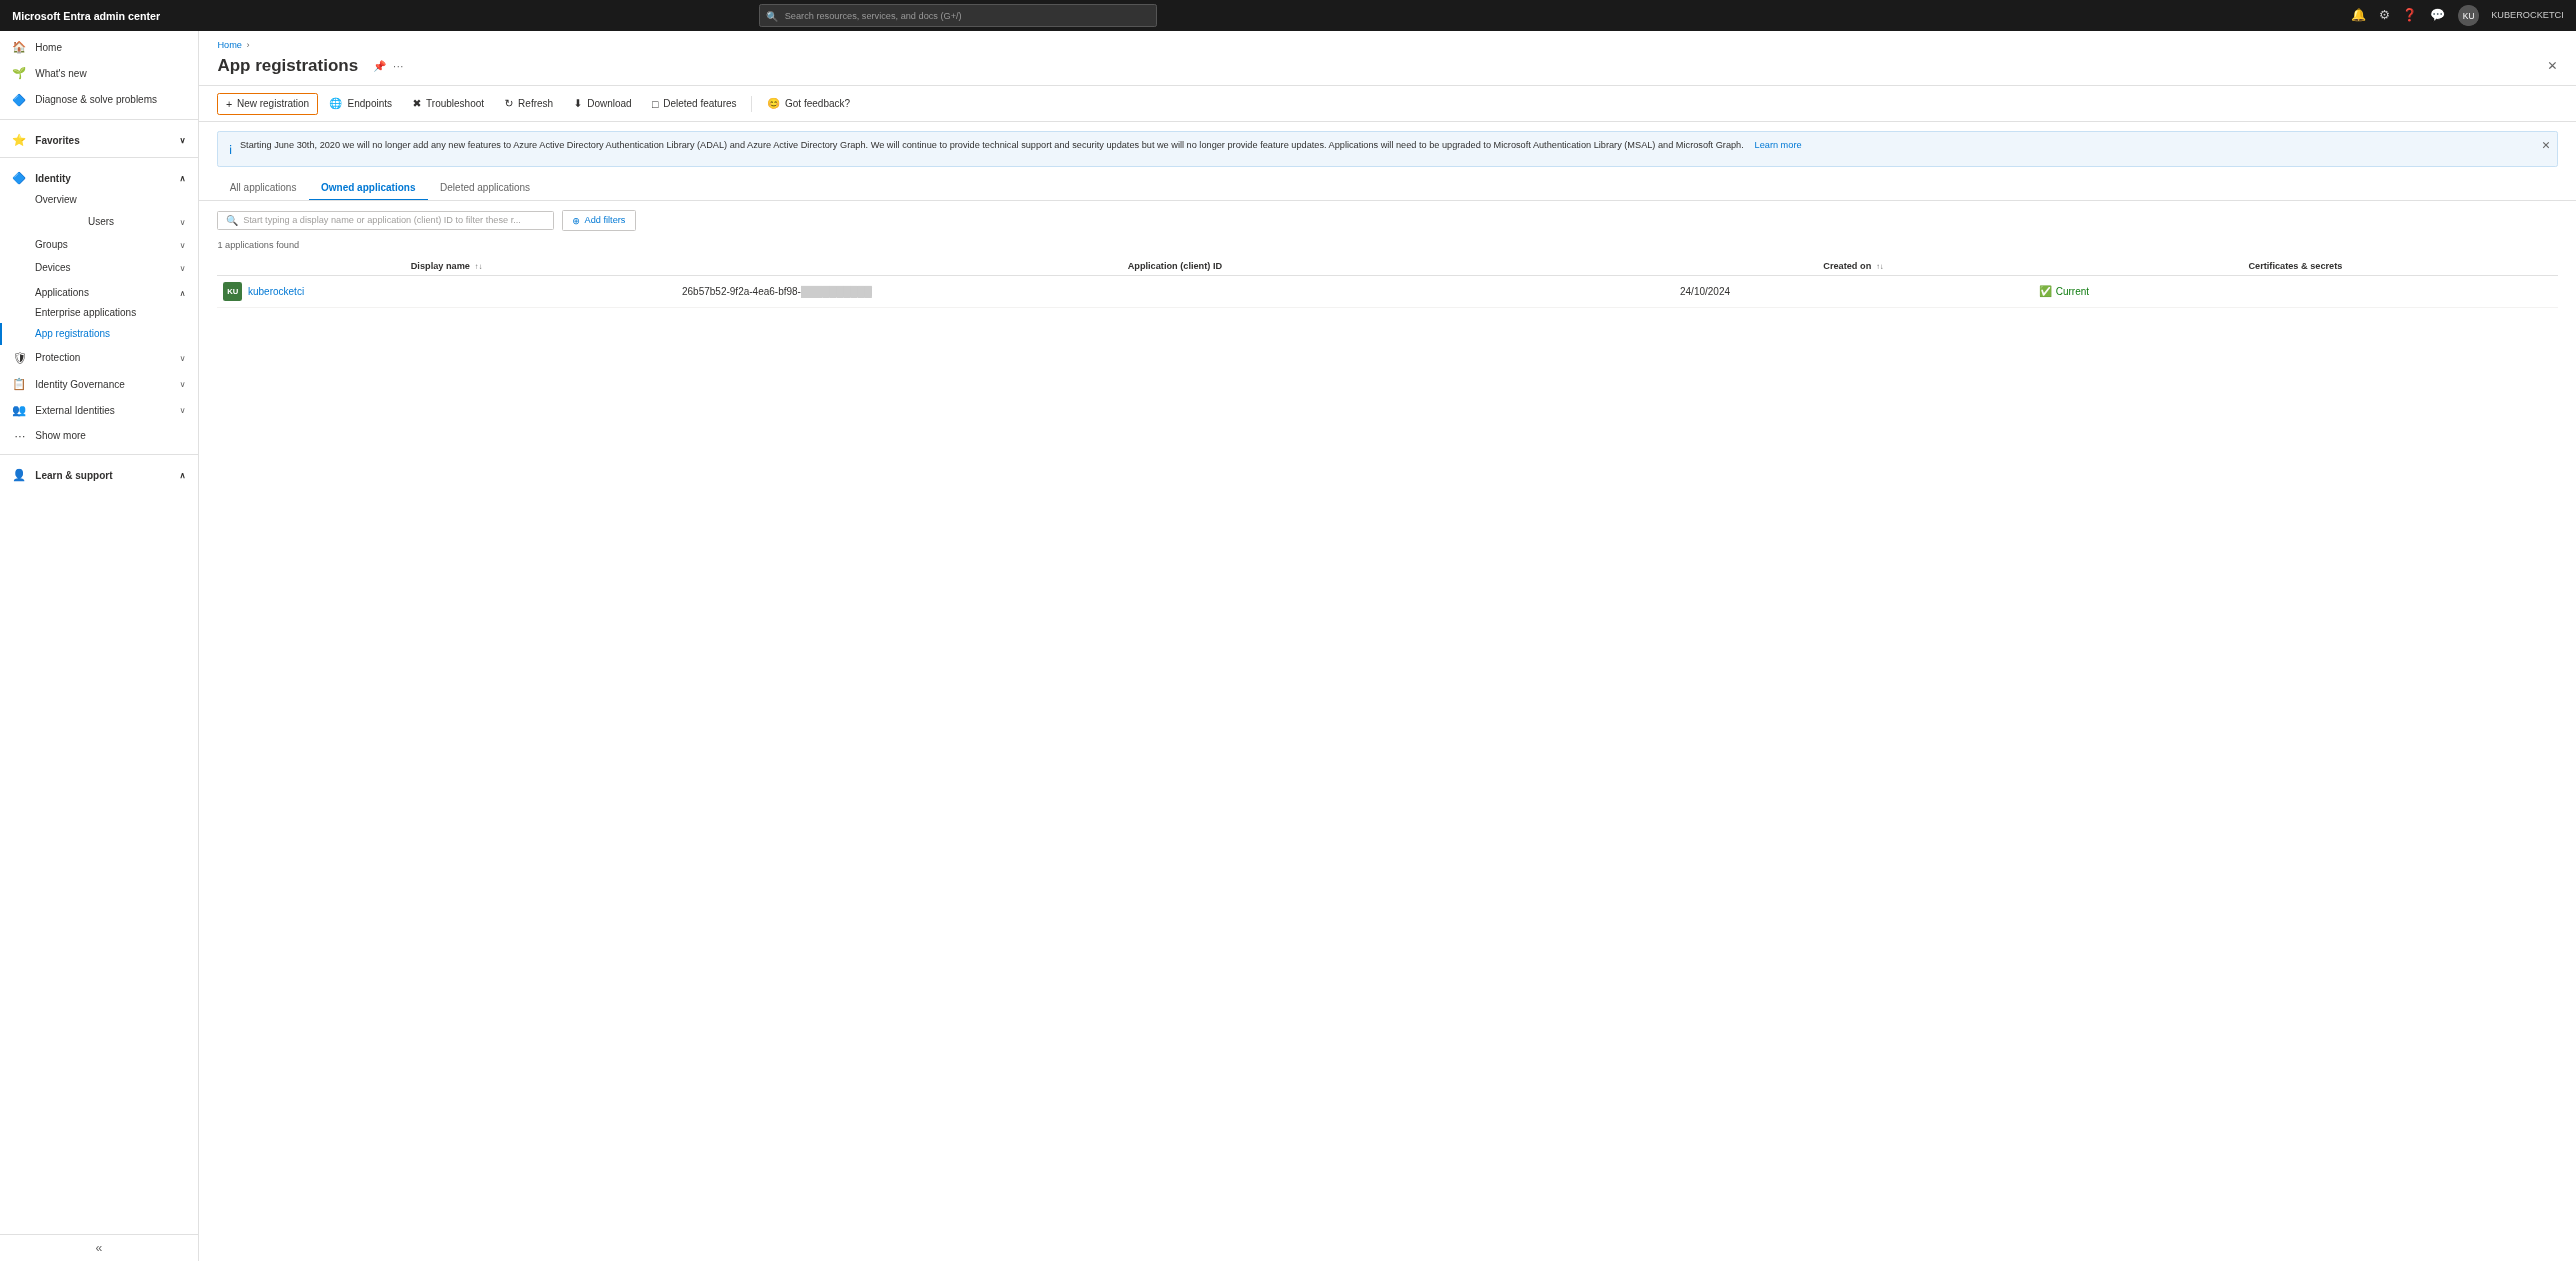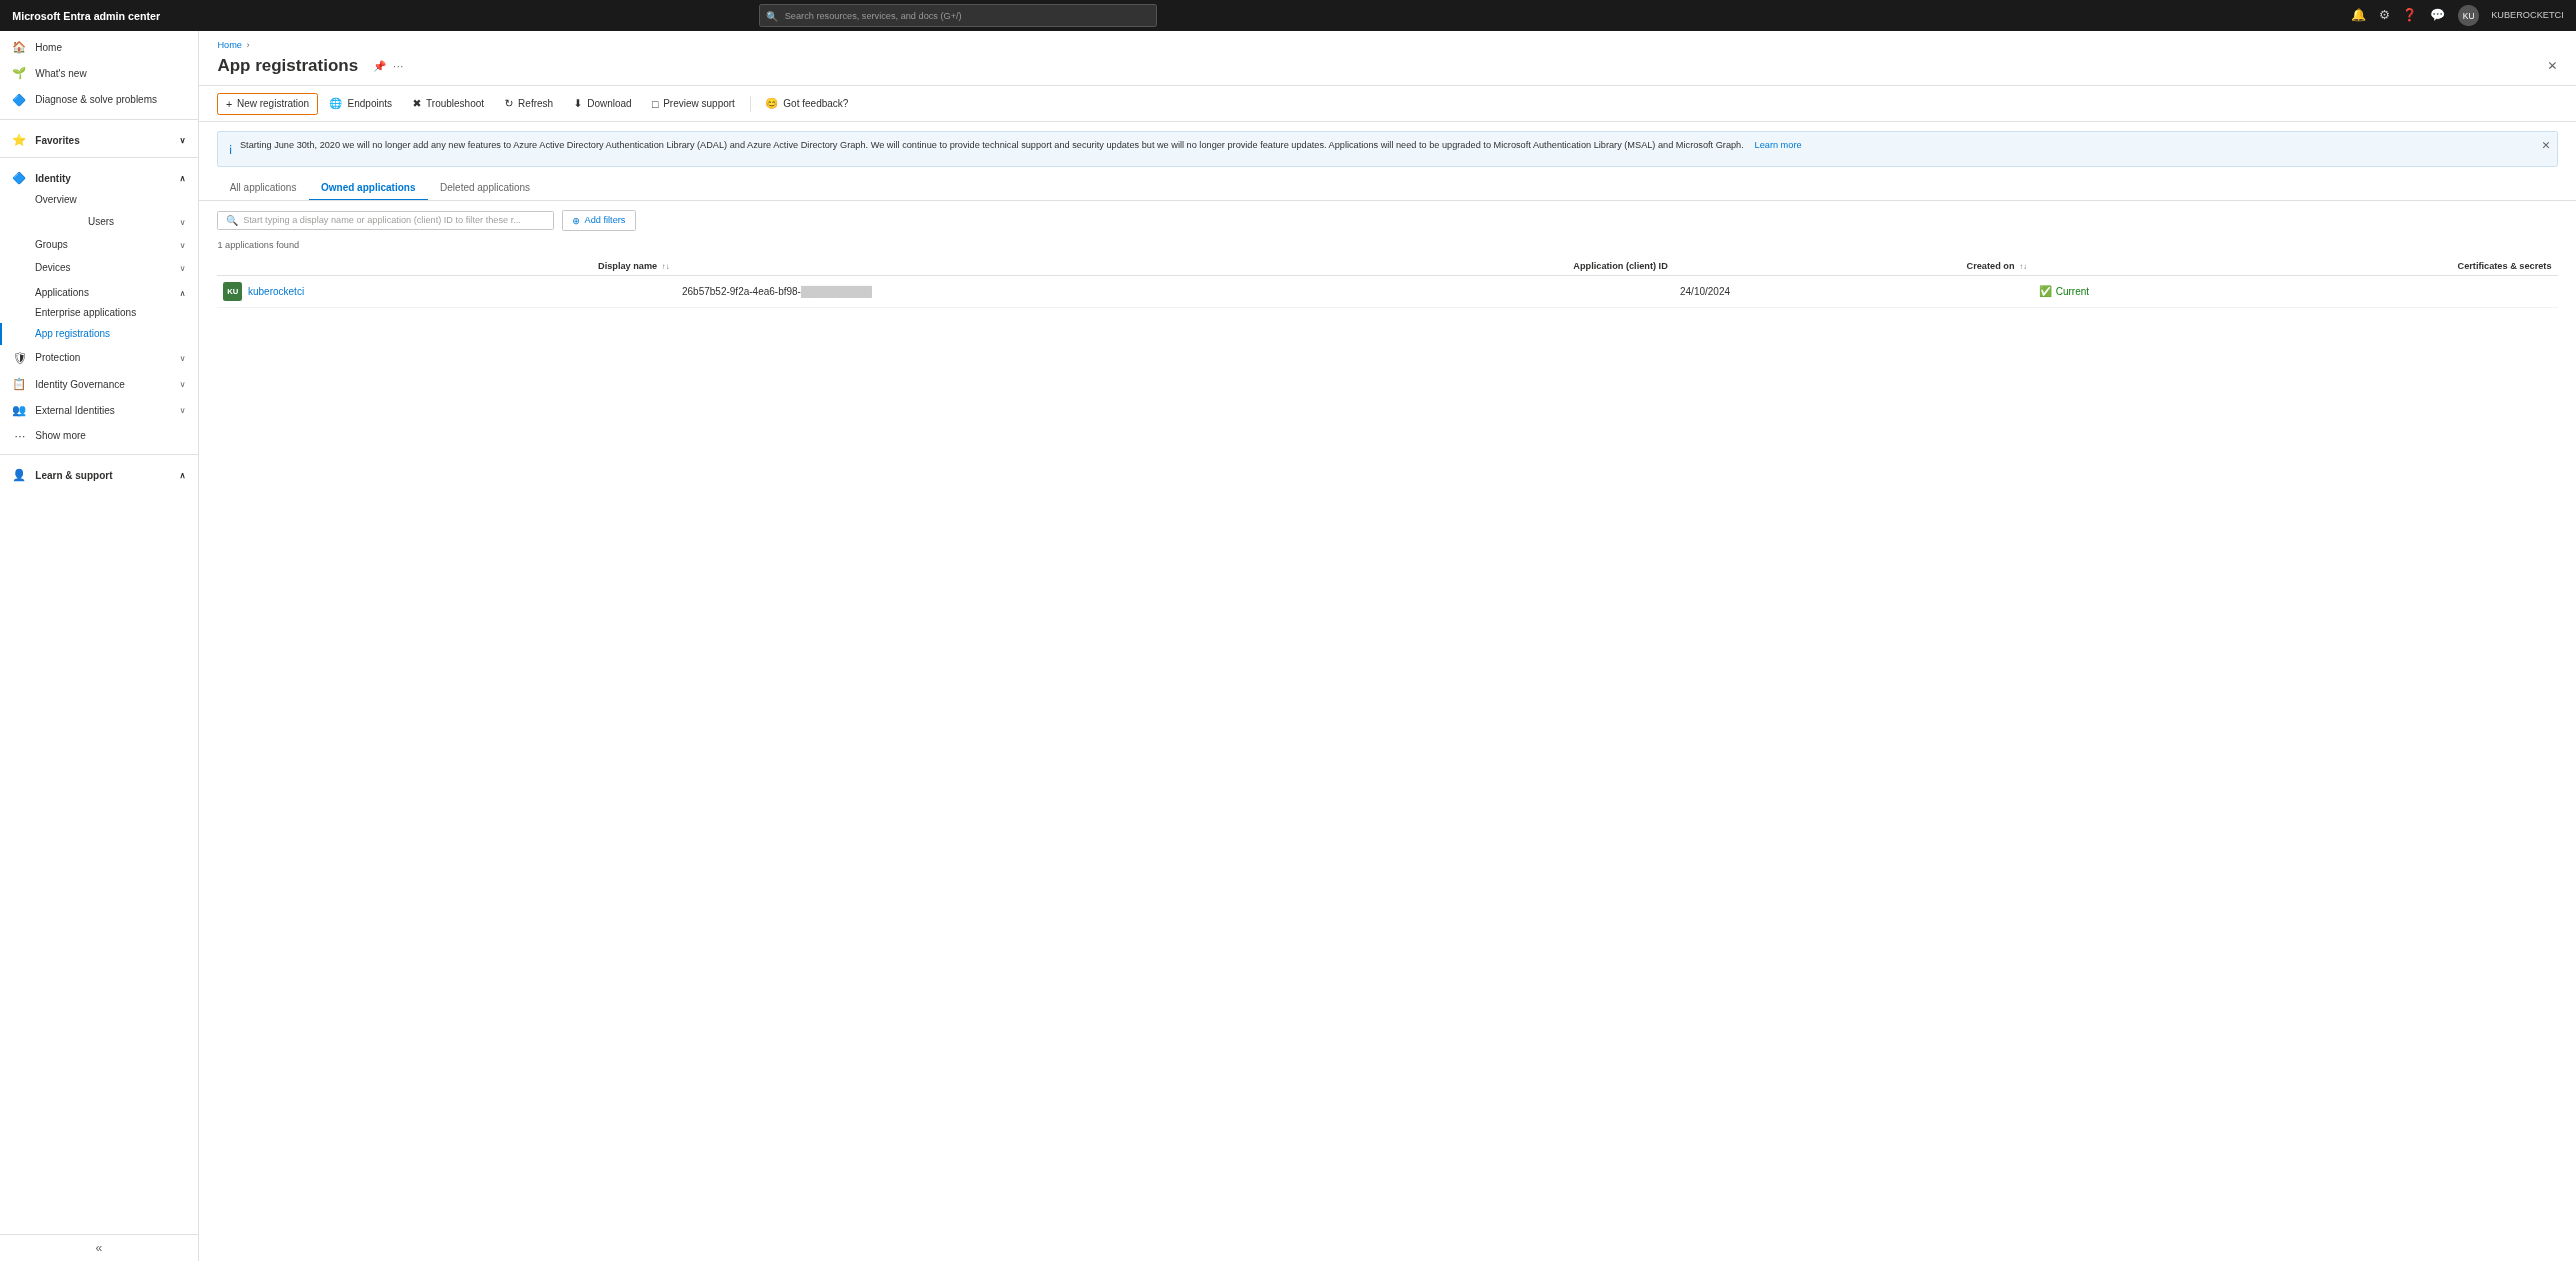--- a/index.html
+++ b/index.html
@@ -71,21 +71,21 @@
     .filter-input { display: flex; align-items: center; border: 0.8px solid #c8c6c4; border-radius: 1.5px; padding: 3.1px 7.7px; gap: 4.6px; width: 337px; }
     .filter-input input { border: none; outline: none; font-size: 9.2px; color: #323130; width: 100%; background: transparent; }
     .filter-input input::placeholder { color: #a19f9d; }
     .filter-input-icon { color: #666; font-size: 10px; }
     .add-filters-btn { display: flex; align-items: center; gap: 4.6px; padding: 3.8px 9.2px; border: 0.8px solid #c8c6c4; border-radius: 1.5px; cursor: pointer; font-size: 9.2px; color: #0078d4; background: transparent; }
 
     
     .table-section { padding: 0 18.4px; }
     .table-count { font-size: 9.2px; color: #666; margin-bottom: 6.1px; }
     .data-table { width: 100%; border-collapse: collapse; }
-    .data-table th { text-align: right; padding: 4.6px 6.1px; font-size: 9.2px; font-weight: 600; color: #323130; border-bottom: 0.8px solid #e0e0e0; white-space: nowrap; }
+    .data-table th { text-align: center; padding: 4.6px 6.1px; font-size: 9.2px; font-weight: 600; color: #323130; border-bottom: 0.8px solid #e0e0e0; white-space: nowrap; }
     .data-table td { padding: 6.1px 6.1px; font-size: 10px; color: #323130; border-bottom: 0.8px solid #f3f2f1; vertical-align: middle; }
     .sort-icon { font-size: 7.7px; color: #666; margin-left: 2.3px; }
     .app-name-cell { display: flex; align-items: center; gap: 6.1px; }
     .app-avatar { width: 18.4px; height: 18.4px; border-radius: 2.3px; background: #3d7a3d; display: flex; align-items: center; justify-content: center; color: #fff; font-size: 7.7px; font-weight: 600; flex-shrink: 0; }
     .app-link { color: #0078d4; cursor: pointer; text-decoration: none; }
     .cert-badge { display: flex; align-items: center; gap: 3.1px; color: #107c10; }
     .cert-badge-icon { color: #107c10; font-size: 10.7px; }
   </style>
 </head>
 <body>
@@ -248,21 +248,21 @@
       <button class="toolbar-btn">
         <span class="btn-icon">↻</span>
         <span>Refresh</span>
       </button>
       <button class="toolbar-btn">
         <span class="btn-icon">⬇</span>
         <span>Download</span>
       </button>
       <button class="toolbar-btn">
         <span class="btn-icon">□</span>
-        <span>Preview support</span>
+        <span>Deleted features</span>
       </button>
       <div class="toolbar-divider"></div>
       <button class="toolbar-btn">
         <span class="btn-icon">😊</span>
         <span>Got feedback?</span>
       </button>
     </div>
 
     <div class="info-banner">
       <span class="info-banner-icon">ℹ</span>

